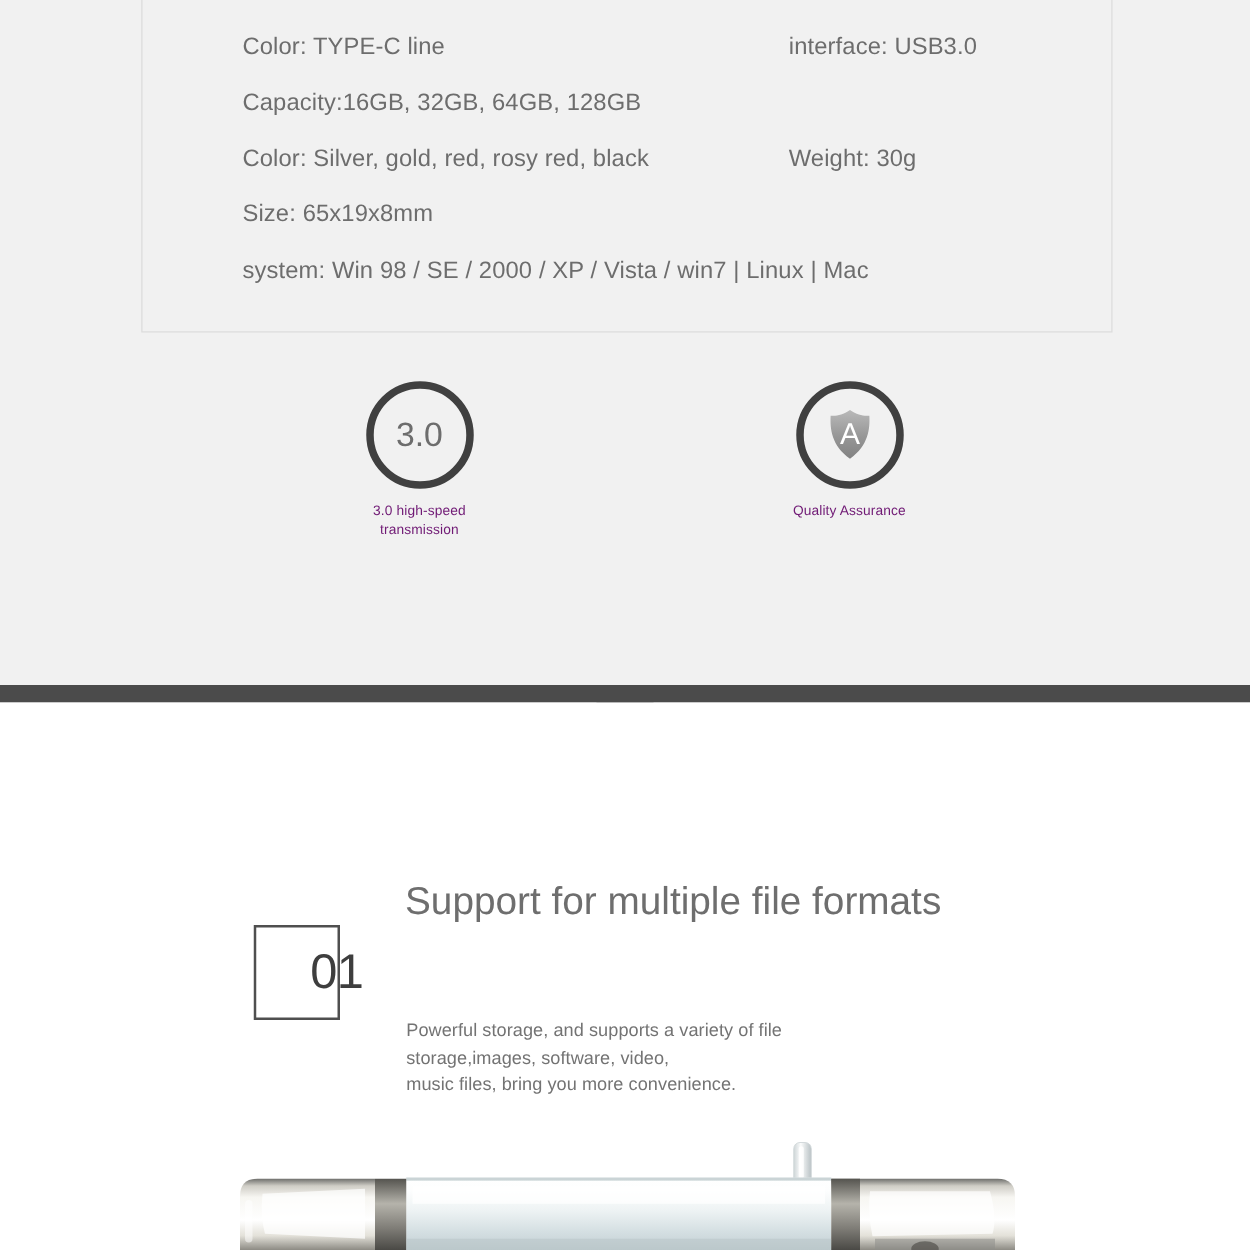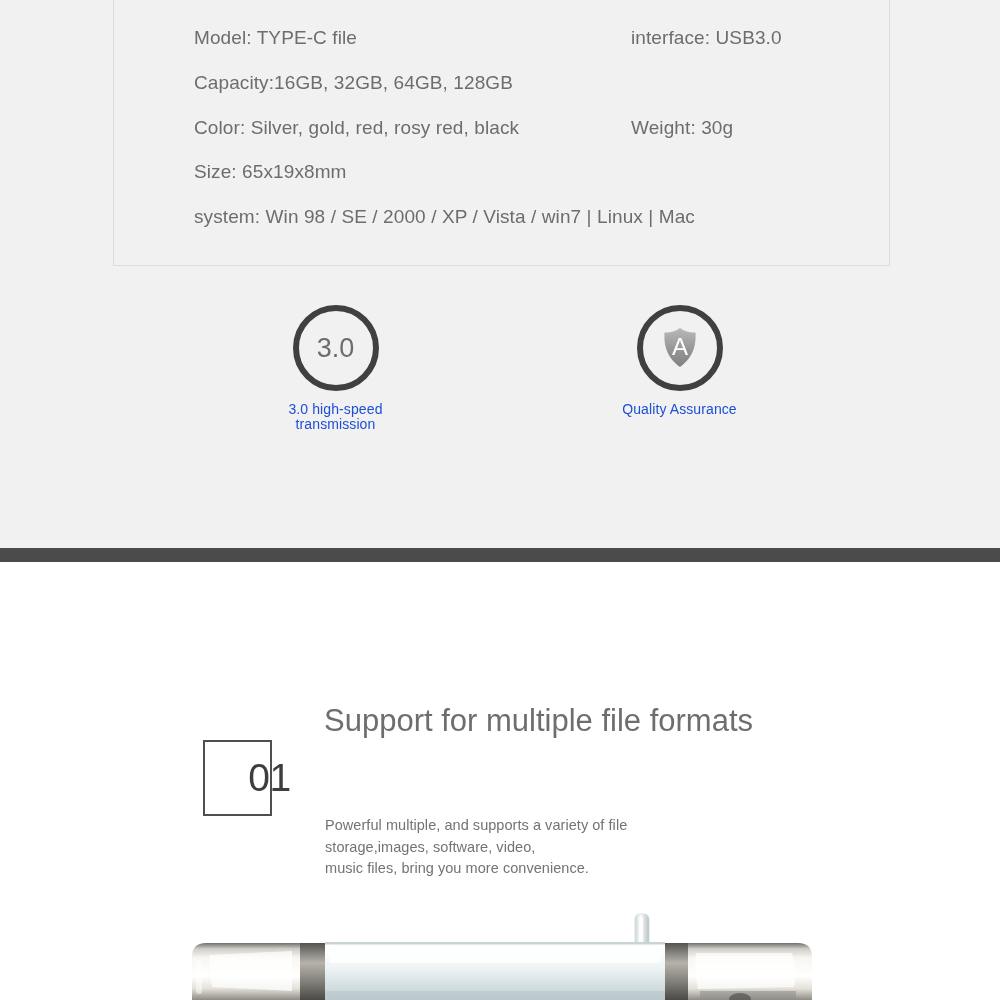--- a/index.html
+++ b/index.html
@@ -102,22 +102,22 @@
     color: #6d6d6d;
     font-weight: 400;
   }
   .feature-circle svg {
     position: absolute;
     left: 0;
     top: 0;
   }
   .feature-caption {
     margin-top: 11px;
-    font-size: 14px;
-    color: #1d4ed8;
+    font-size: 11px;
+    color: #701a75;
     line-height: 15px;
     letter-spacing: 0.1px;
   }
 
   
   #divider-band {
     position: absolute;
     left: 0;
     top: 548px;
     width: 1000px;
@@ -206,21 +206,21 @@
   }
 </style>
 </head>
 <body>
 
 <div id="top-section">
 
   <div id="spec-box">
 
     <div class="spec-row" id="spec-row-0">
-      <span class="spec-text">Model: TYPE-C file</span>
+      <span class="spec-text">Color: TYPE-C line</span>
       <span class="spec-text spec-col2">interface: USB3.0</span>
     </div>
 
     <div class="spec-row" id="spec-row-1">
       <span class="spec-text">Capacity:16GB, 32GB, 64GB, 128GB</span>
       <span class="spec-text spec-col2"></span>
     </div>
 
     <div class="spec-row" id="spec-row-2">
       <span class="spec-text">Color: Silver, gold, red, rosy red, black</span>
@@ -282,21 +282,21 @@
 
 <div id="section-01"></div>
 
 <div id="number-box">
   <span id="number-box-label">01</span>
 </div>
 
 <div id="section-heading">Support for multiple file formats</div>
 
 <div id="section-body">
-  <div>Powerful multiple, and supports a variety of file</div>
+  <div>Powerful storage, and supports a variety of file</div>
   <div>storage,images, software, video,</div>
   <div>music files, bring you more convenience.</div>
 </div>
 
 <div id="product-photo">
   <svg width="640" height="95" viewBox="0 0 640 95">
     <defs>
       <linearGradient id="bodyGrad" x1="0" y1="0" x2="0" y2="1">
         <stop offset="0%" stop-color="#ffffff"></stop>
         <stop offset="18%" stop-color="#fdfefe"></stop>

